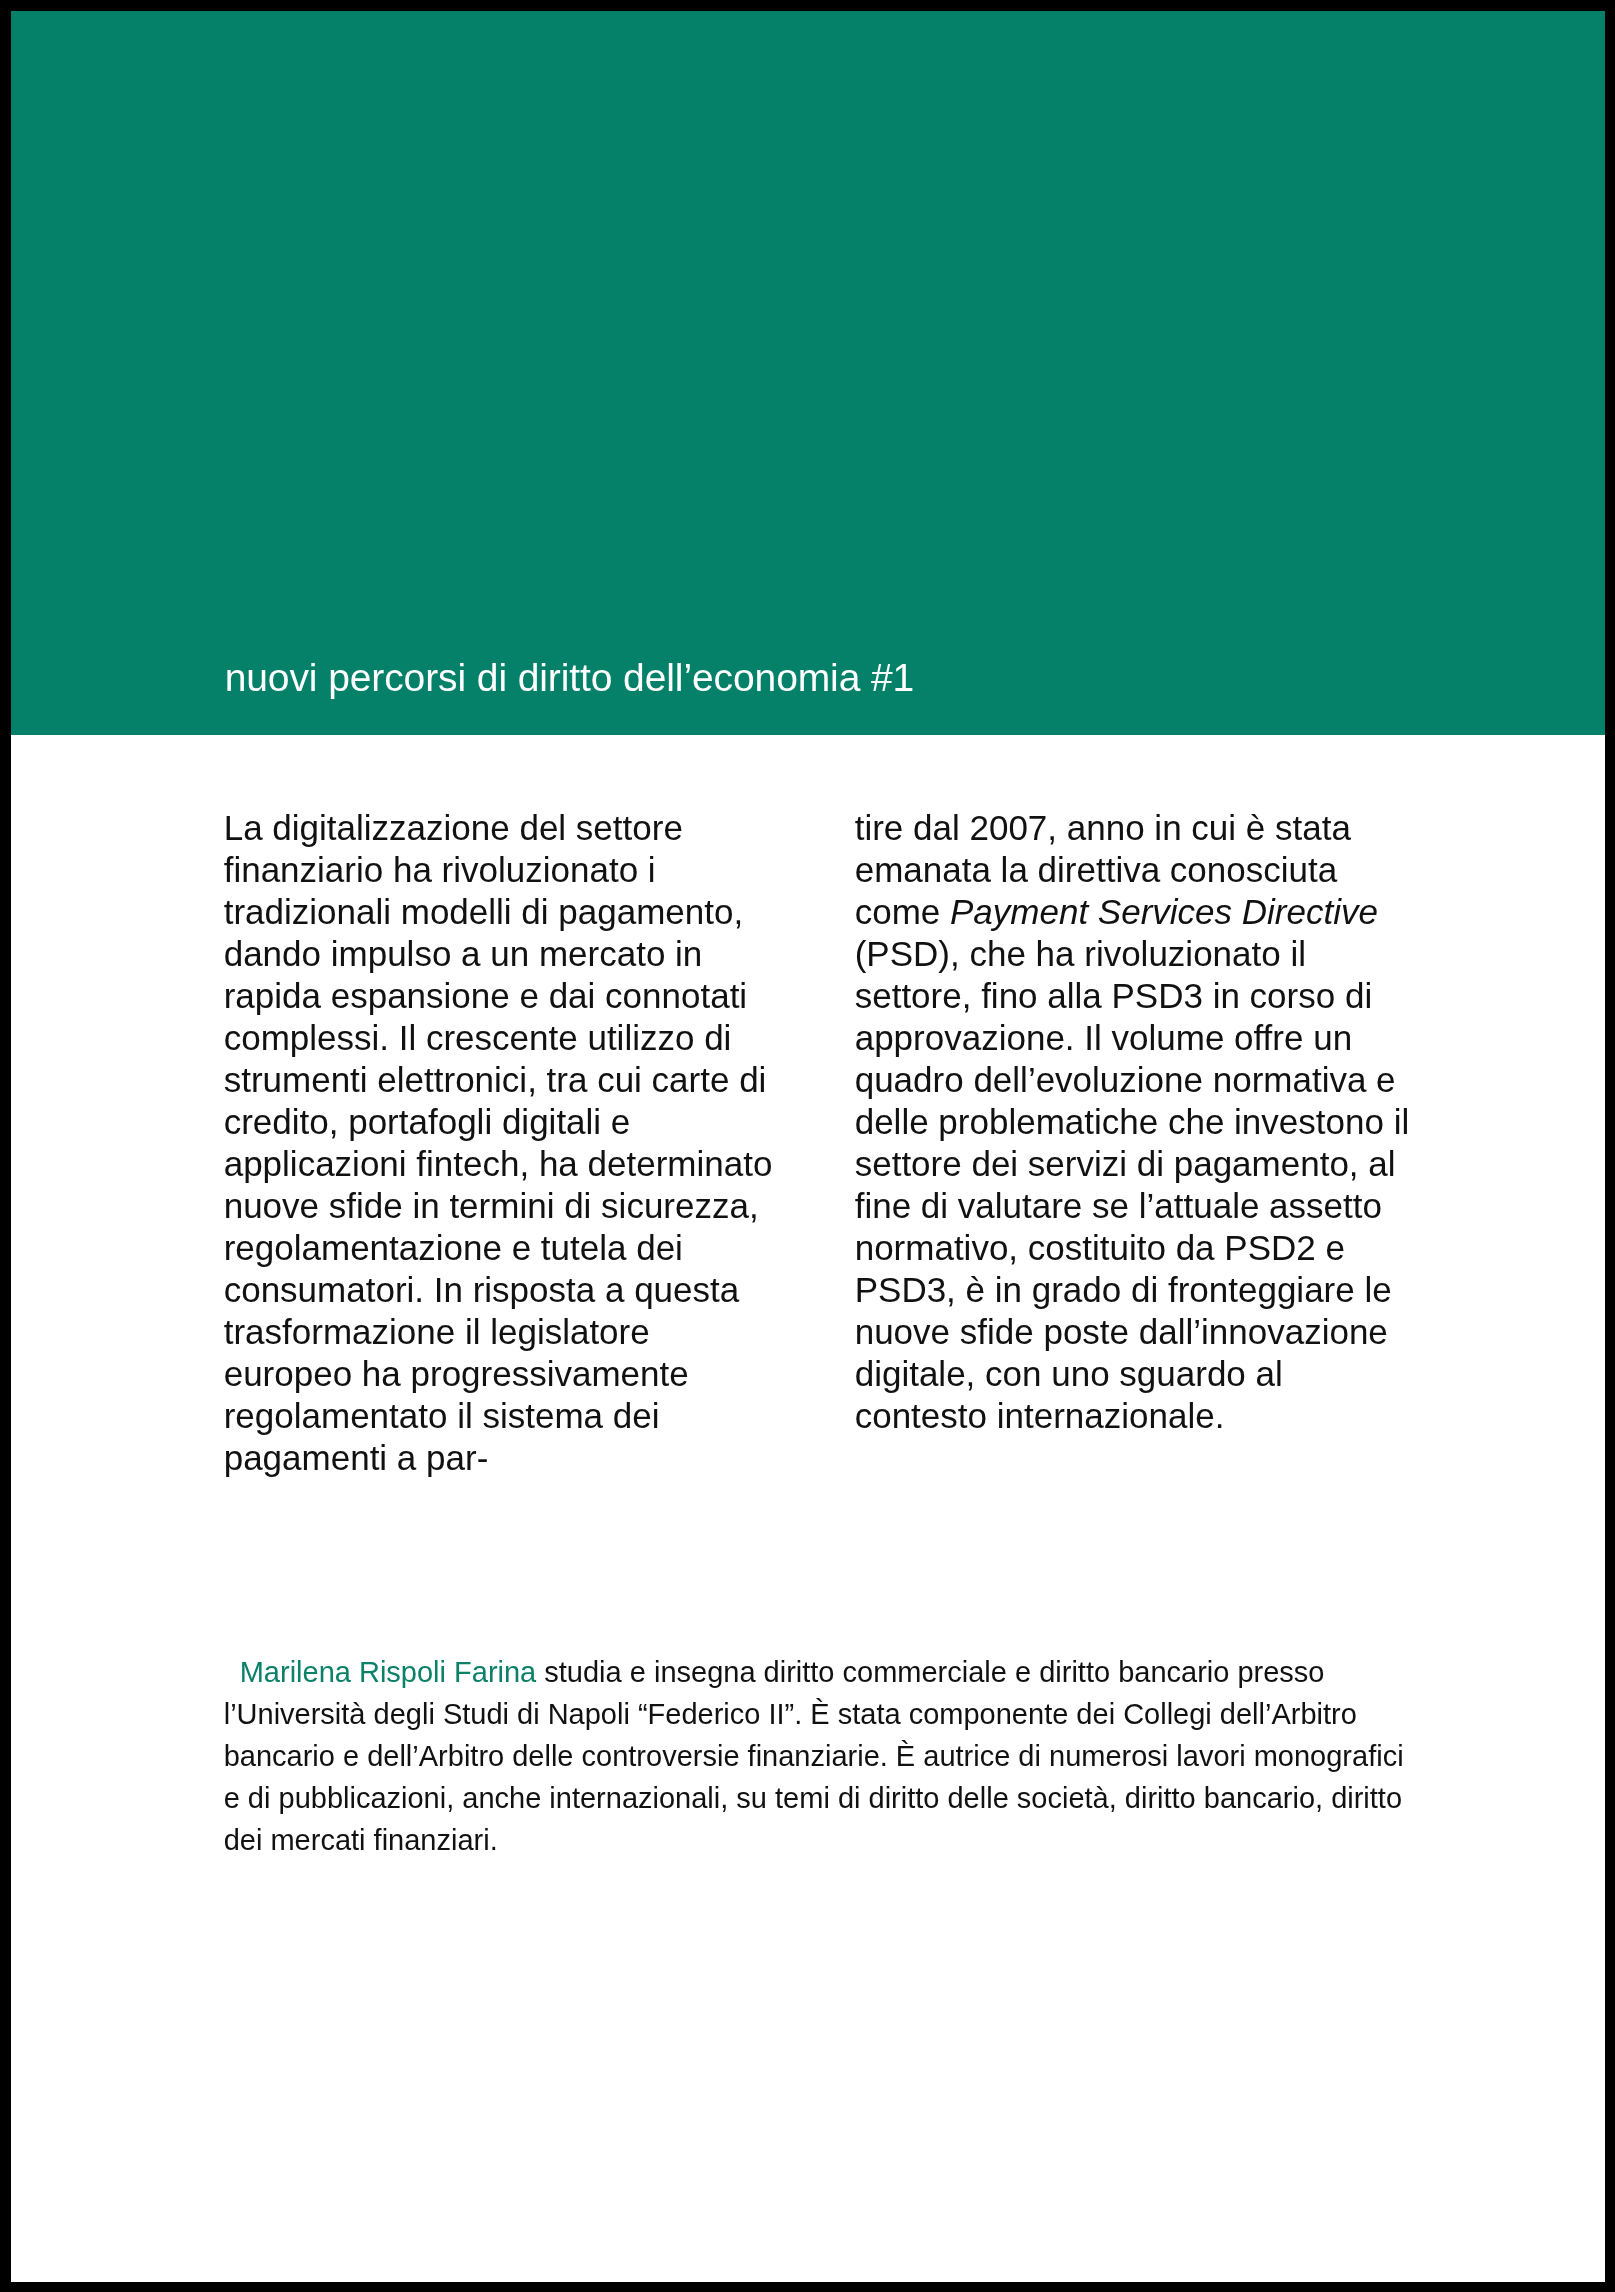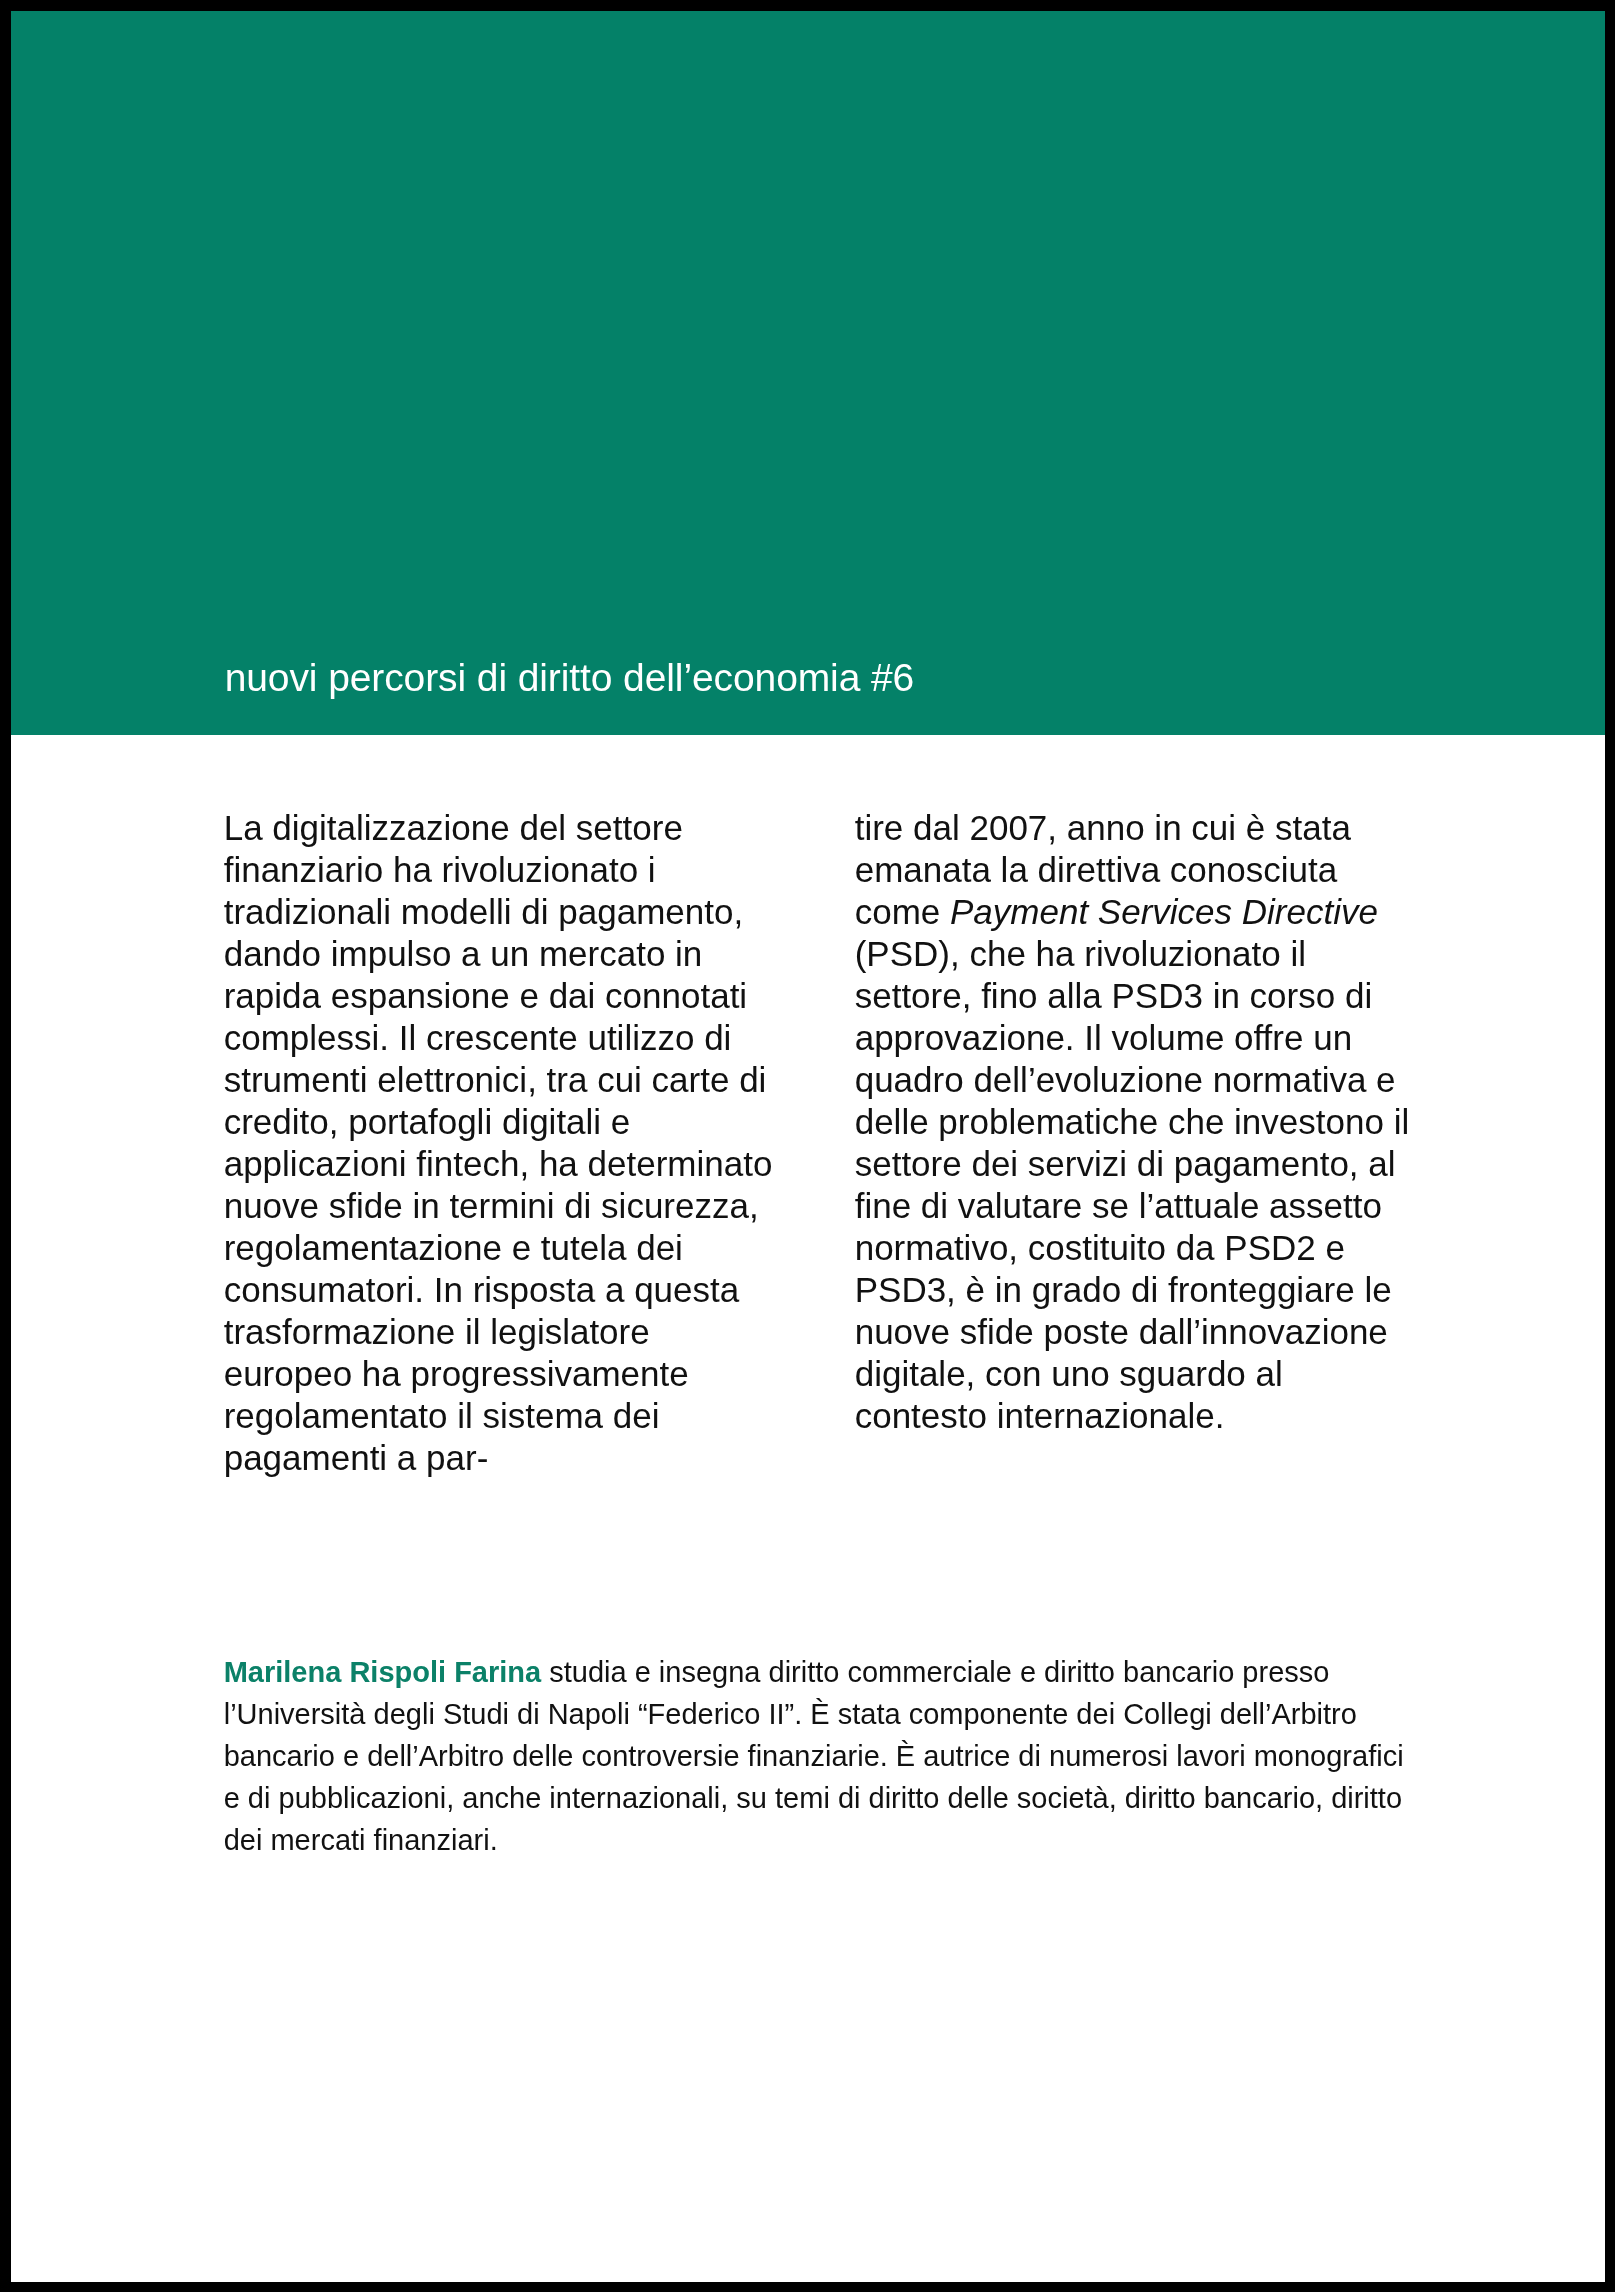--- a/index.html
+++ b/index.html
@@ -66,32 +66,33 @@
     position: absolute;
     left: 213px;
     top: 1640px;
     width: 1194px;
     font-size: 29px;
     line-height: 42px;
     color: #111111;
   }
   .author-name {
     color: #0b8168;
-    font-weight: bold;
+    font-weight: normal;
+    margin-left: 16px;
   }
 </style>
 </head>
 <body>
 
 <div class="page">
   <div class="sheet">
 
     <div class="green-band"></div>
 
-    <div class="series-title">nuovi percorsi di diritto dell’economia #6</div>
+    <div class="series-title">nuovi percorsi di diritto dell’economia #1</div>
 
     <div class="blurb">
       <div class="col">La digitalizzazione del settore finanziario ha rivoluzionato i tradizionali modelli di pagamento, dando impulso a un mercato in rapida espansione e dai connotati complessi. Il crescente utilizzo di strumenti elettronici, tra cui carte di credito, portafogli digitali e applicazioni fintech, ha determinato nuove sfide in termini di sicurezza, regolamentazione e tutela dei consumatori. In risposta a questa trasformazione il legislatore europeo ha progressivamente regolamentato il sistema dei pagamenti a par-</div>
       <div class="col"><span>tire dal 2007, anno in cui è stata emanata la direttiva conosciuta come </span><em>Payment Services Directive</em><span> (PSD), che ha rivoluzionato il settore, fino alla PSD3 in corso di approvazione. Il volume offre un quadro dell’evoluzione normativa e delle problematiche che investono il settore dei servizi di pagamento, al fine di valutare se l’attuale assetto normativo, costituito da PSD2 e PSD3, è in grado di fronteggiare le nuove sfide poste dall’innovazione digitale, con uno sguardo al contesto internazionale.</span></div>
     </div>
 
     <div class="bio"><span class="author-name">Marilena Rispoli Farina</span><span> studia e insegna diritto commerciale e diritto bancario presso l’Università degli Studi di Napoli “Federico II”. È stata componente dei Collegi dell’Arbitro bancario e dell’Arbitro delle controversie finanziarie. È autrice di numerosi lavori monografici e di pubblicazioni, anche internazionali, su temi di diritto delle società, diritto bancario, diritto dei mercati finanziari.</span></div>
 
   </div>
 </div>

